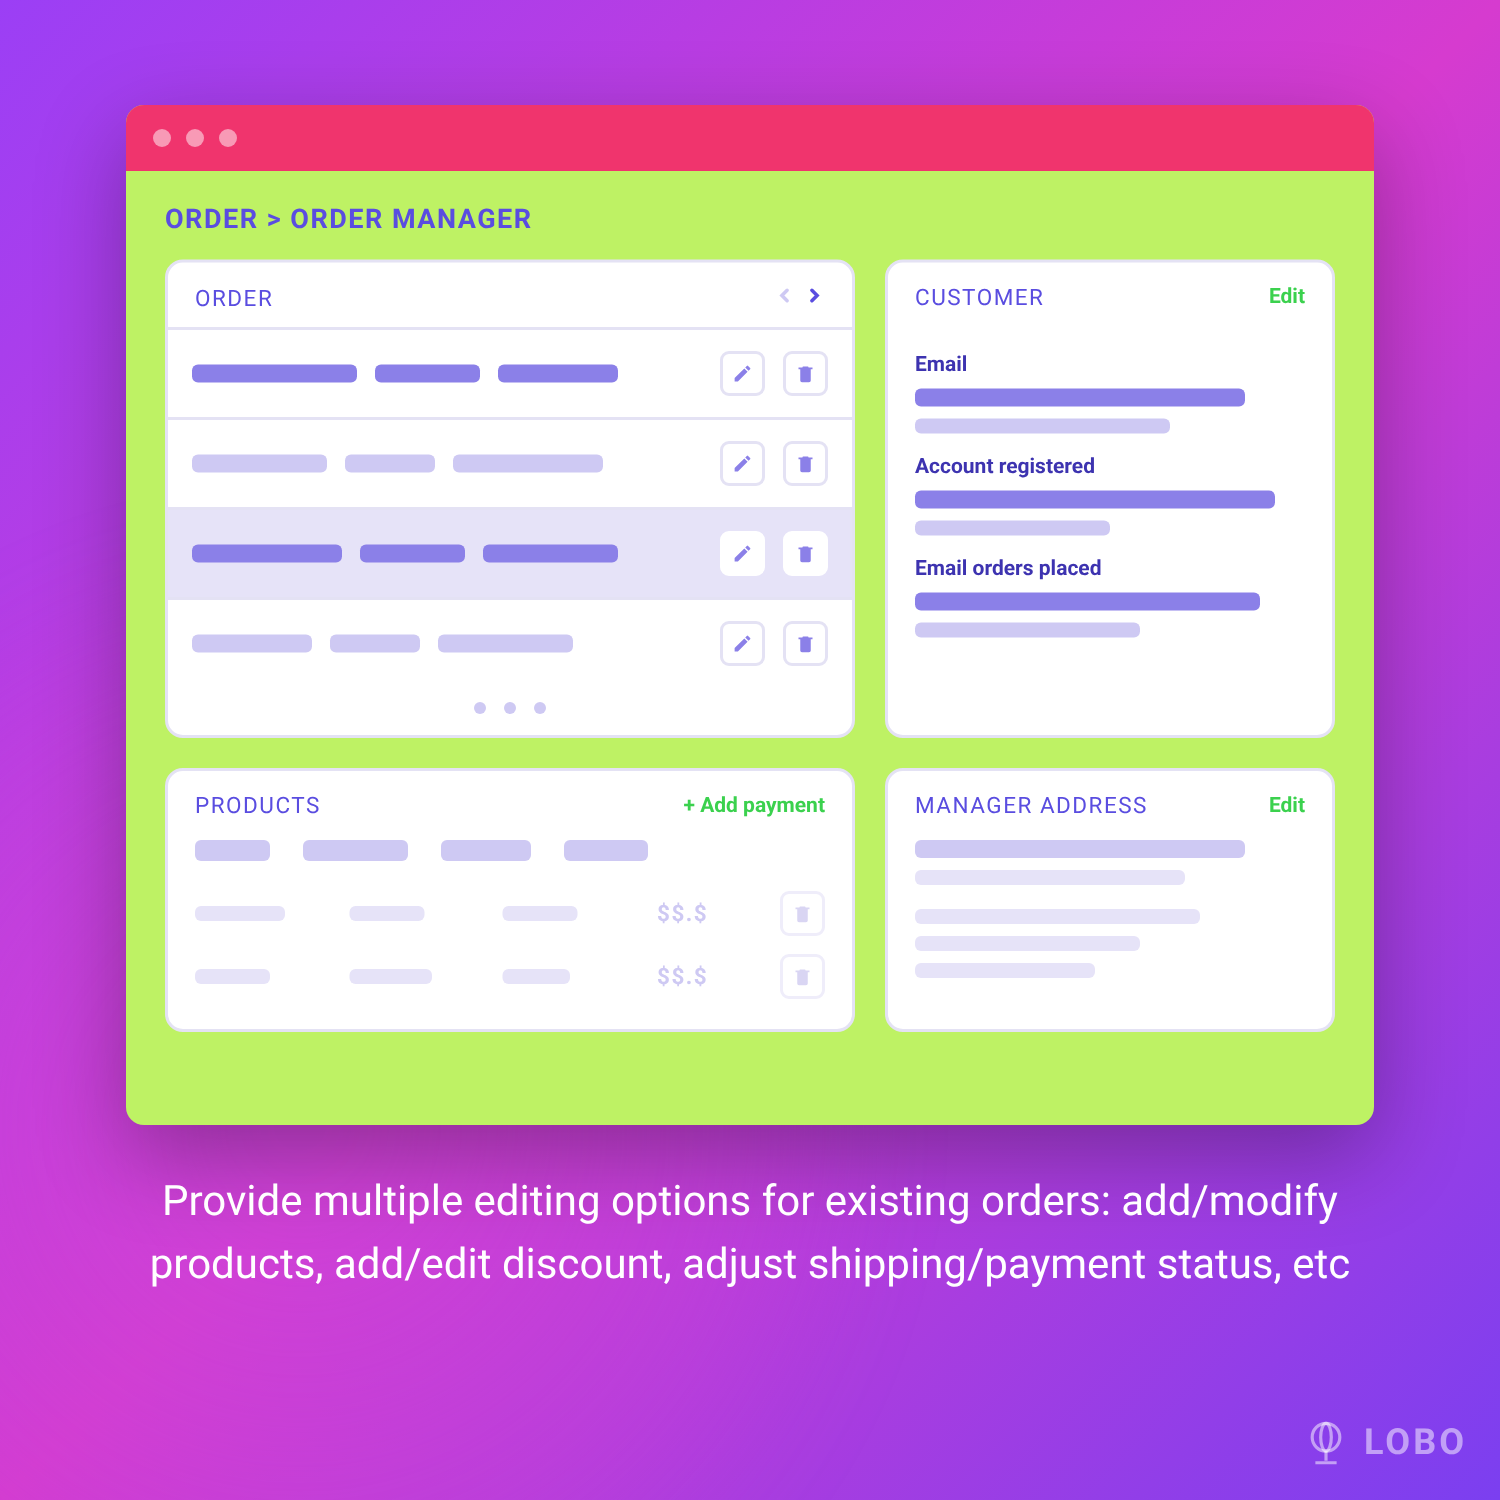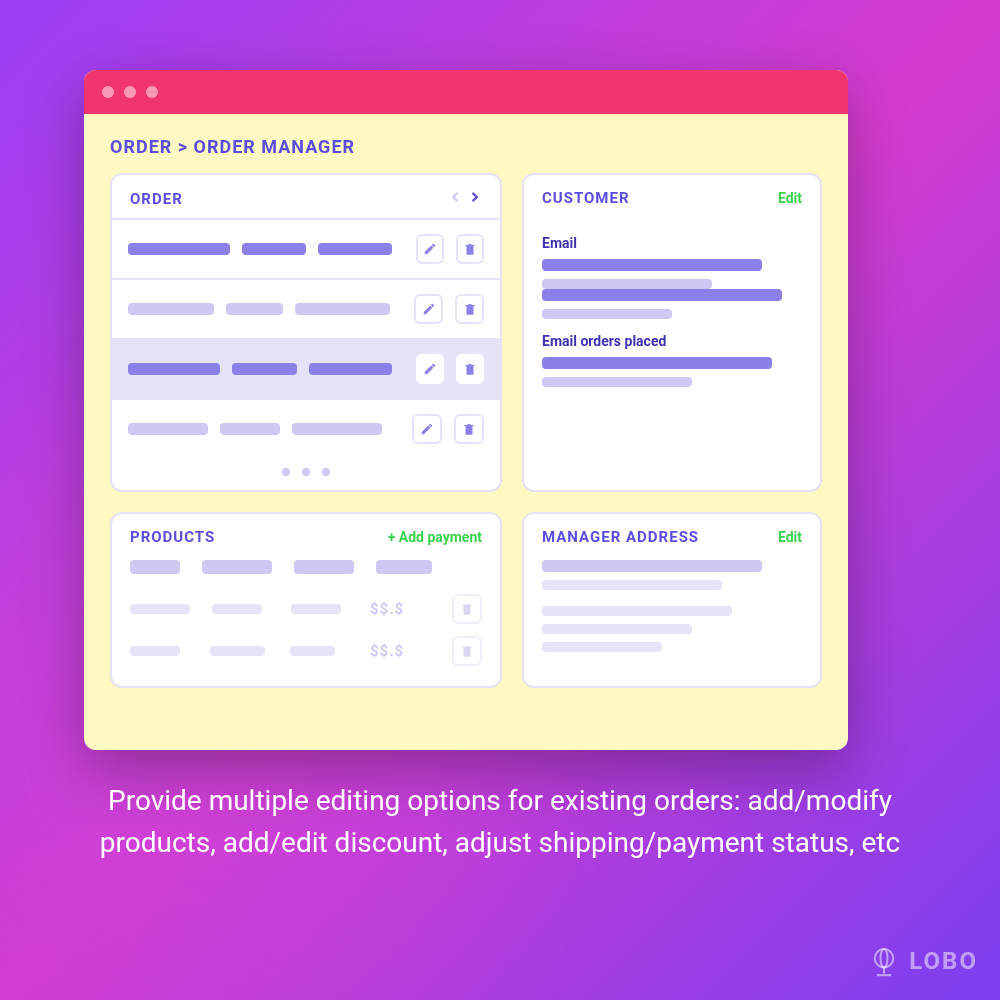--- a/index.html
+++ b/index.html
@@ -15,22 +15,22 @@
     width: 700px; height: 700px;
     border-radius: 50%;
     background: radial-gradient(circle, rgba(200,70,220,0.6), rgba(120,50,230,0));
     left: -150px; top: 400px;
     filter: blur(40px);
     z-index: 0;
   }
   .window {
     position: absolute;
     left: 84px; top: 70px;
-    width: 764px; height: 680px;
-    background: #fef9c3;
+    width: 832px; height: 680px;
+    background: #bef264;
     border-radius: 12px;
     box-shadow: 0 20px 60px rgba(0,0,0,0.3);
     overflow: hidden;
     z-index: 1;
   }
   .titlebar {
     height: 44px;
     background: #f0346d;
     display: flex;
     align-items: center;
@@ -55,21 +55,21 @@
     border-radius: 12px;
     overflow: hidden;
   }
   .card-head {
     display: flex;
     justify-content: space-between;
     align-items: center;
     padding: 14px 18px 10px;
   }
   .card-title {
-    font-size: 15px; font-weight: 700; letter-spacing: 1px;
+    font-size: 15px; font-weight: 400; letter-spacing: 1px;
     color: #5a4de0;
   }
   .card-action-green {
     font-size: 14px; font-weight: 700; color: #3bd14e; cursor: pointer;
   }
   .nav-arrows { display: flex; gap: 6px; }
   .nav-arrows svg { width: 14px; height: 14px; }
 
   
   .order-rows { }
@@ -246,20 +246,21 @@
     <div class="card">
       <div class="card-head">
         <div class="card-title">CUSTOMER</div>
         <div class="card-action-green">Edit</div>
       </div>
       <div class="cust-body">
         <div class="cust-label">Email</div>
         <div class="ph" style="width:220px;margin-bottom:8px"></div>
         <div class="ph light" style="width:170px;height:10px"></div>
 
+        <div class="cust-label">Account registered</div>
         <div class="ph" style="width:240px;margin-bottom:8px"></div>
         <div class="ph light" style="width:130px;height:10px"></div>
 
         <div class="cust-label">Email orders placed</div>
         <div class="ph" style="width:230px;margin-bottom:8px"></div>
         <div class="ph light" style="width:150px;height:10px"></div>
       </div>
     </div>
 
     <div class="card">

